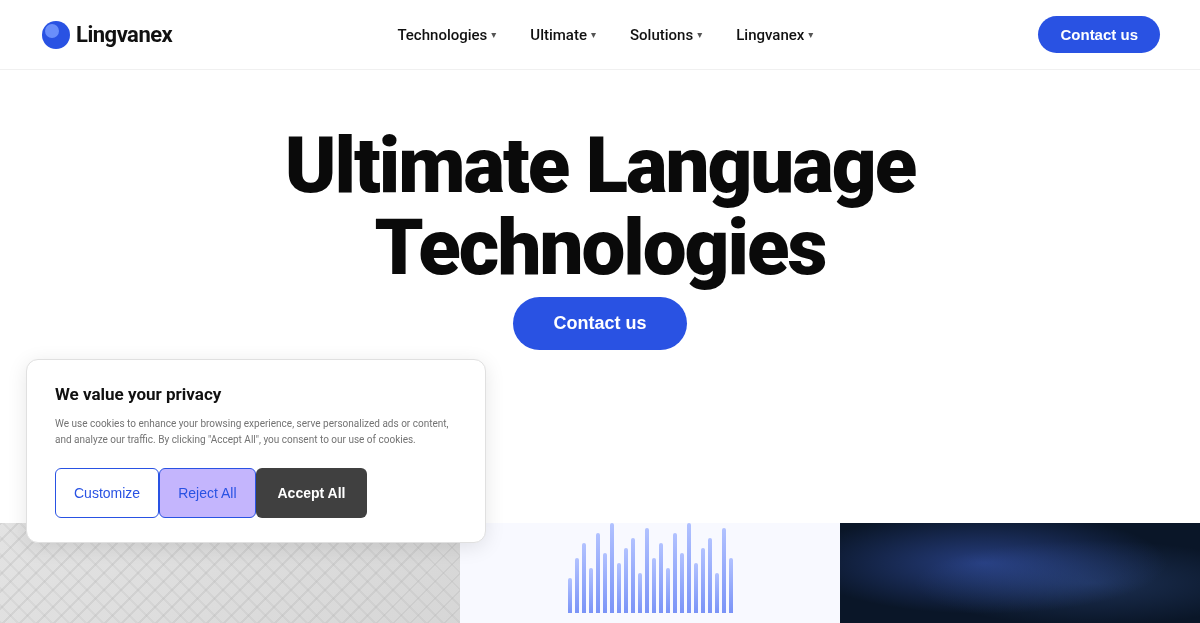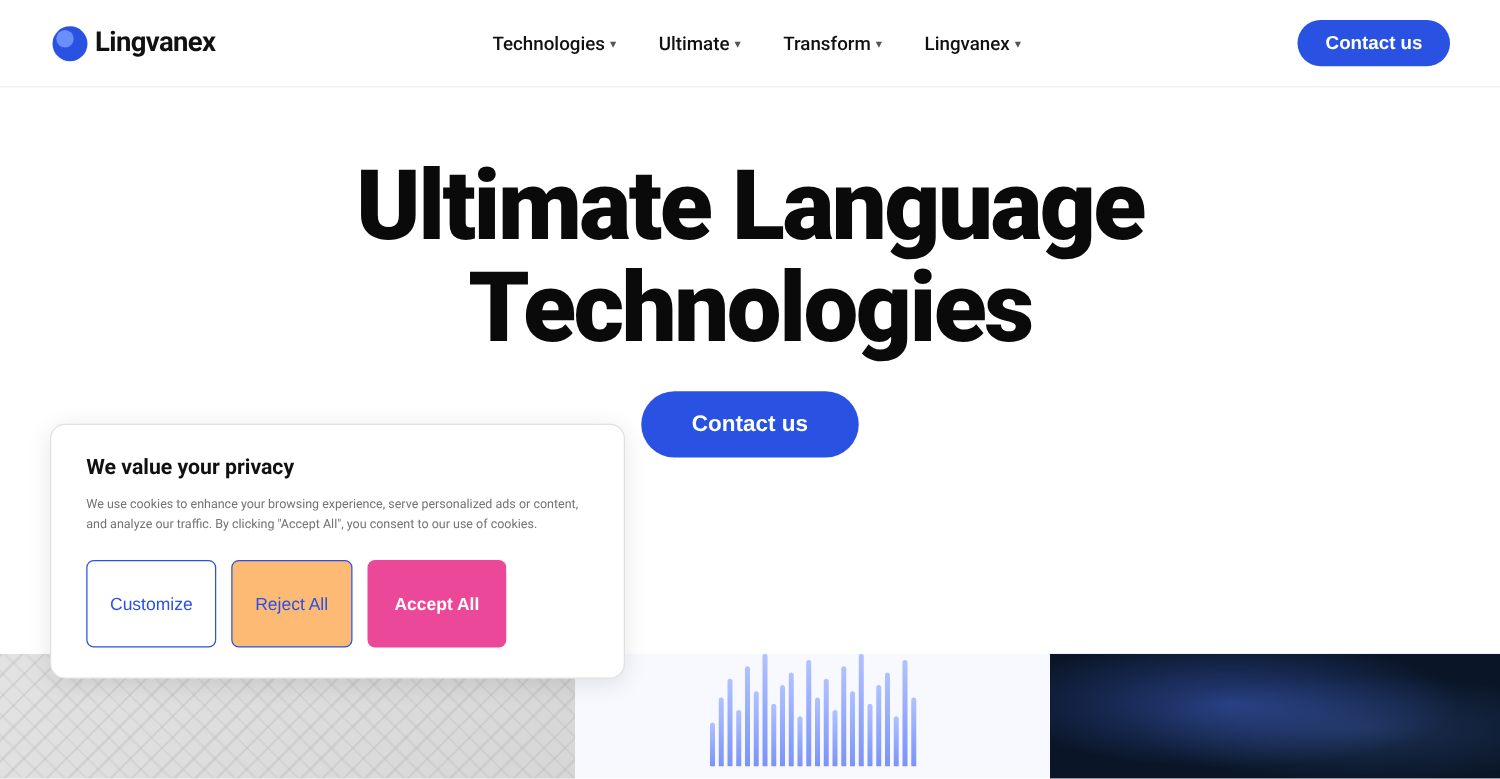--- a/index.html
+++ b/index.html
@@ -103,21 +103,21 @@
       width: 22px;
       height: 22px;
     }
 
     .hero-title {
       font-size: 78px;
       font-weight: 900;
       color: #0a0a0a;
       line-height: 1.05;
       letter-spacing: -2px;
-      margin-bottom: 24px;
+      margin-bottom: 8px;
     }
 
     .hero-subtitle {
       font-size: 18px;
       color: #333;
       font-weight: 400;
       margin-bottom: 36px;
     }
 
     
@@ -211,21 +211,21 @@
       position: absolute;
       inset: 0;
       background: radial-gradient(ellipse at 40% 40%, rgba(80,120,255,0.4) 0%, transparent 60%),
                   radial-gradient(ellipse at 70% 60%, rgba(100,150,255,0.2) 0%, transparent 50%);
     }
 
     
     .cookie-banner {
       position: absolute;
       bottom: 80px;
-      left: 40px;
+      left: 26px;
       width: 460px;
       background: #fff;
       border: 1px solid #e0e0e0;
       border-radius: 12px;
       padding: 24px 28px;
       box-shadow: 0 4px 20px rgba(0,0,0,0.1);
       z-index: 100;
     }
 
     .cookie-title {
@@ -237,48 +237,47 @@
 
     .cookie-text {
       font-size: 10px;
       color: #737373;
       line-height: 1.6;
       margin-bottom: 20px;
     }
 
     .cookie-buttons {
       display: flex;
-      gap: 12px;
     }
 
     .btn-customize {
       border: 1.5px solid #2952e3;
       background: #fff;
       color: #2952e3;
       border-radius: 6px;
       padding: 10px 18px;
       font-size: 14px;
       font-weight: 500;
       cursor: pointer;
     }
 
     .btn-reject {
       border: 1.5px solid #2952e3;
-      background: #fdba74;
+      background: #c4b5fd;
       color: #2952e3;
       border-radius: 6px;
-      padding: 26px 18px;
+      padding: 16px 18px;
       font-size: 14px;
       font-weight: 500;
       cursor: pointer;
     }
 
     .btn-accept {
       border: none;
-      background: #ec4899;
+      background: #404040;
       color: #fff;
       border-radius: 6px;
       padding: 10px 22px;
       font-size: 14px;
       font-weight: 600;
       cursor: pointer;
     }
   </style>
 </head>
 <body>
@@ -295,21 +294,21 @@
   <nav>
     <div class="nav-item">
       <span>Technologies</span>
       <span class="chevron">▾</span>
     </div>
     <div class="nav-item">
       <span>Ultimate</span>
       <span class="chevron">▾</span>
     </div>
     <div class="nav-item">
-      <span>Transform</span>
+      <span>Solutions</span>
       <span class="chevron">▾</span>
     </div>
     <div class="nav-item">
       <span>Lingvanex</span>
       <span class="chevron">▾</span>
     </div>
   </nav>
 
   <div class="header-right">
     <button class="contact-btn">Contact us</button>

